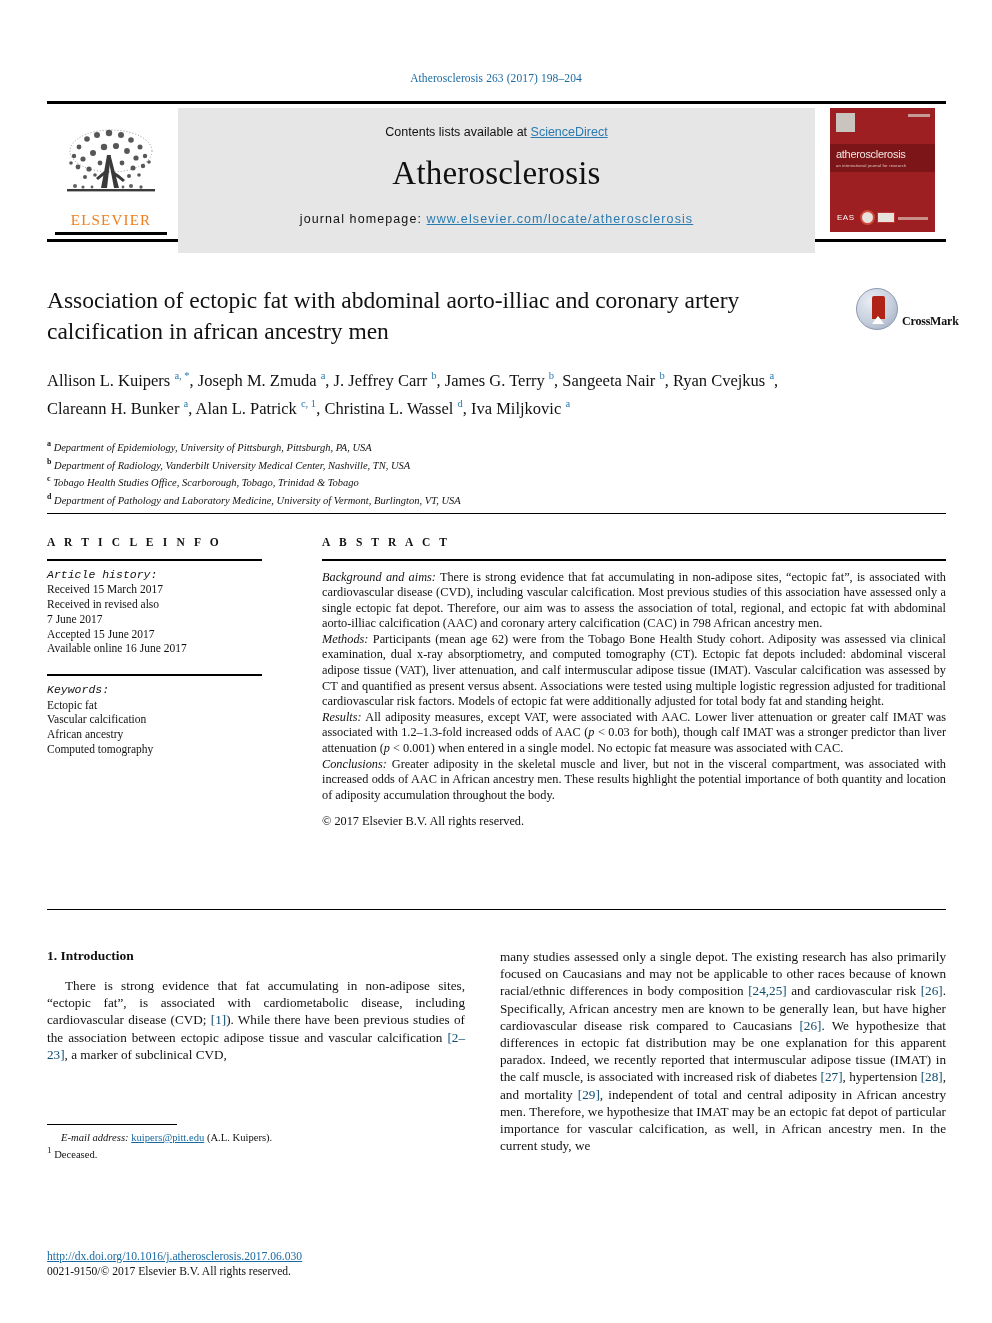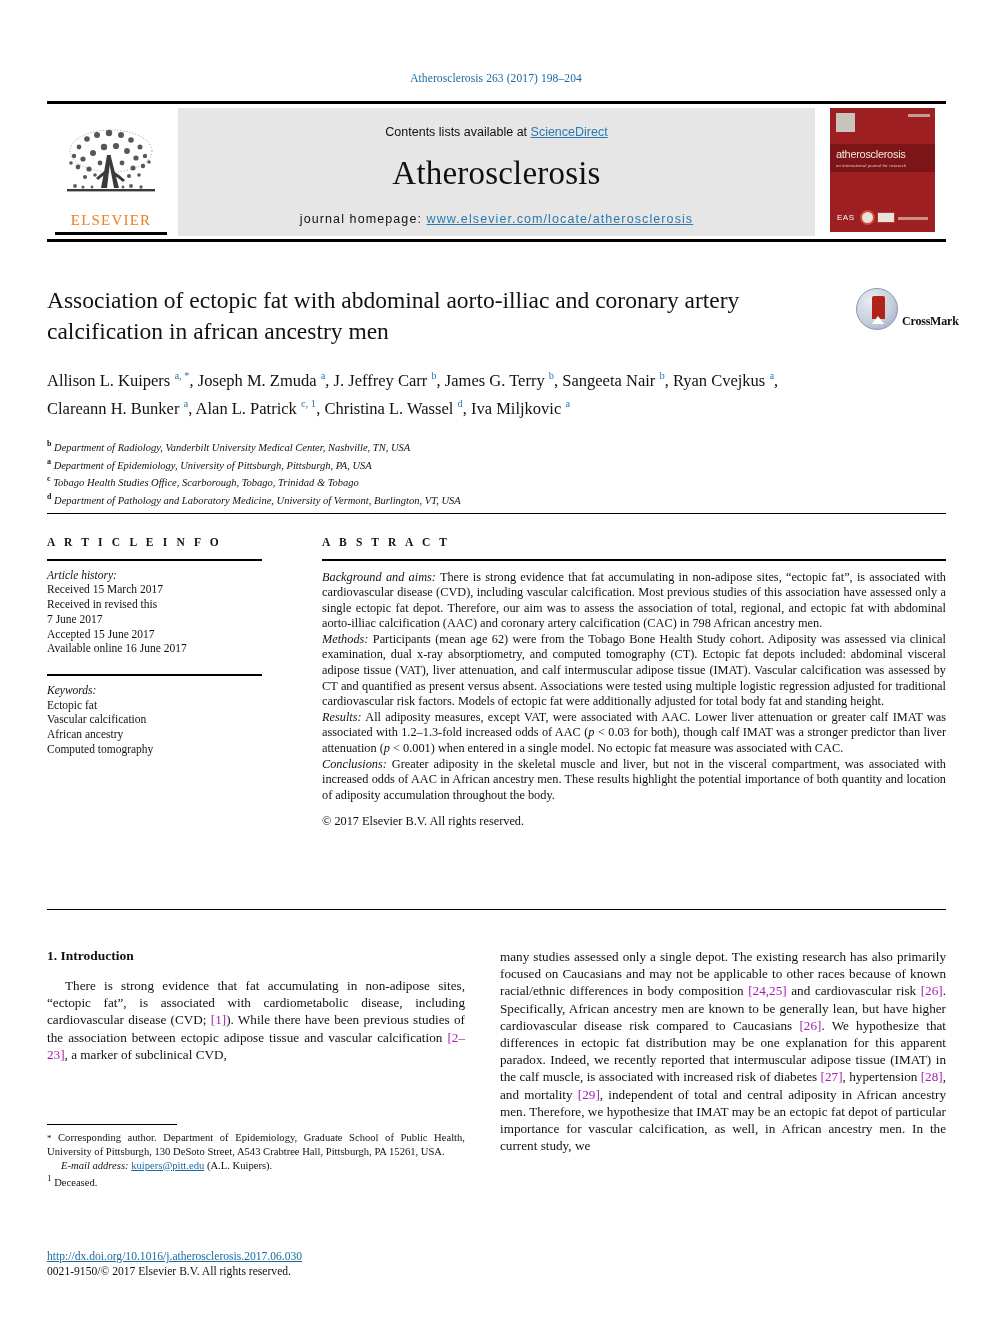--- a/index.html
+++ b/index.html
@@ -66,21 +66,21 @@
     margin-top: 2px;
     line-height: 1;
   }
   .elsevier-underline {
     width: 112px; height: 3px; background:#000; margin-top:4px;
   }
 
   .masthead-center {
     position: absolute;
     left: 131px; top: 7px;
-    width: 637px; height: 128px;
+    width: 637px; height: 145px;
     background: #e6e6e6;
     text-align: center;
     box-sizing: border-box;
   }
   .contents-line {
     margin-top: 17px;
     font-family: "Liberation Sans", sans-serif;
     font-size: 12.5px;
     color: #111;
   }
@@ -263,21 +263,21 @@
   .hair-rule {
     height: 1.5px; background: #000; margin-top: 11px;
   }
   .info-group {
     margin-top: 7px;
     font-family: "Liberation Serif", serif;
     font-size: 11.5px;
     line-height: 14.8px;
     color: #111;
   }
-  .info-group .lbl { font-style: italic; }
+  .info-group .lbl { font-style: italic; font-family: Liberation Mono, monospace; }
   .info-sep { height: 1.5px; background:#000; margin-top: 18px; }
 
   .abstract-body {
     margin-top: 9px;
     font-family: "Liberation Serif", serif;
     font-size: 12.3px;
     line-height: 15.6px;
     color: #111;
     text-align: justify;
   }
@@ -313,21 +313,21 @@
     font-family: "Liberation Serif", serif;
     font-size: 13.2px;
     line-height: 17.2px;
     color: #111;
     text-align: justify;
     margin: 0;
     text-indent: 18px;
   }
   .body-text.cont { text-indent: 0; }
   a.ref, .ref {
-    color: #a21caf; text-decoration: none;
+    color: #0c4a6e; text-decoration: none;
   }
 
   
   .footnote-rule {
     position: absolute; left: 47px; top: 1124px;
     width: 130px; height: 1px; background: #000;
   }
   .footnotes {
     position: absolute;
     left: 47px; top: 1131px;
@@ -449,37 +449,37 @@
 
   <div class="crossmark">
     <div class="crossmark-circle">
       <div class="crossmark-bar"></div>
       <div class="crossmark-tri"></div>
     </div>
     <div class="crossmark-label">CrossMark</div>
   </div>
 
   <div class="affiliations">
+      <div><sup>a</sup> <span>Department of Epidemiology, University of Pittsburgh, Pittsburgh, PA, USA</span></div>
       <div><sup>b</sup> <span>Department of Radiology, Vanderbilt University Medical Center, Nashville, TN, USA</span></div>
-      <div><sup>a</sup> <span>Department of Epidemiology, University of Pittsburgh, Pittsburgh, PA, USA</span></div>
       <div><sup>c</sup> <span>Tobago Health Studies Office, Scarborough, Tobago, Trinidad &amp; Tobago</span></div>
       <div><sup>d</sup> <span>Department of Pathology and Laboratory Medicine, University of Vermont, Burlington, VT, USA</span></div>
     </div>
 
   <div class="band-rule top"></div>
   <div class="band-rule bottom"></div>
 
   <div class="info-col">
     <div class="sect-head">A R T I C L E   I N F O</div>
     <div class="hair-rule"></div>
     <div class="info-group">
       <div class="lbl">Article history:</div>
       <div id="history-items">
           <div>Received 15 March 2017</div>
-          <div>Received in revised this</div>
+          <div>Received in revised also</div>
           <div>7 June 2017</div>
           <div>Accepted 15 June 2017</div>
           <div>Available online 16 June 2017</div>
         </div>
     </div>
     <div class="info-sep"></div>
     <div class="info-group">
       <div class="lbl">Keywords:</div>
       <div id="keyword-items">
           <div>Ectopic fat</div>
@@ -518,23 +518,20 @@
   </div>
 
   <div class="col-right">
     <p class="body-text cont">
       <span>many studies assessed only a single depot. The existing research has also primarily focused on Caucasians and may not be applicable to other races because of known racial/ethnic differences in body composition </span><a class="ref" href="#">[24,25]</a><span> and cardiovascular risk </span><a class="ref" href="#">[26]</a><span>. Specifically, African ancestry men are known to be generally lean, but have higher cardiovascular disease risk compared to Caucasians </span><a class="ref" href="#">[26]</a><span>. We hypothesize that differences in ectopic fat distribution may be one explanation for this apparent paradox. Indeed, we recently reported that intermuscular adipose tissue (IMAT) in the calf muscle, is associated with increased risk of diabetes </span><a class="ref" href="#">[27]</a><span>, hypertension </span><a class="ref" href="#">[28]</a><span>, and mortality </span><a class="ref" href="#">[29]</a><span>, independent of total and central adiposity in African ancestry men. Therefore, we hypothesize that IMAT may be an ectopic fat depot of particular importance for vascular calcification, as well, in African ancestry men. In the current study, we</span>
     </p>
   </div>
 
   <div class="footnote-rule"></div>
   <div class="footnotes">
-    <p>
-      <span class="fn-marker">*</span><span> Corresponding author. Department of Epidemiology, Graduate School of Public Health, University of Pittsburgh, 130 DeSoto Street, A543 Crabtree Hall, Pittsburgh, PA 15261, USA.</span>
-    </p>
     <p style="text-indent:14px">
       <span class="email-lbl">E-mail address:</span>
       <a class="mail" href="#">kuipers@pitt.edu</a><span> (A.L. Kuipers).</span>
     </p>
     <p>
       <sup class="fn-marker">1</sup><span> Deceased.</span>
     </p>
   </div>
 
   <div class="doi-block">

